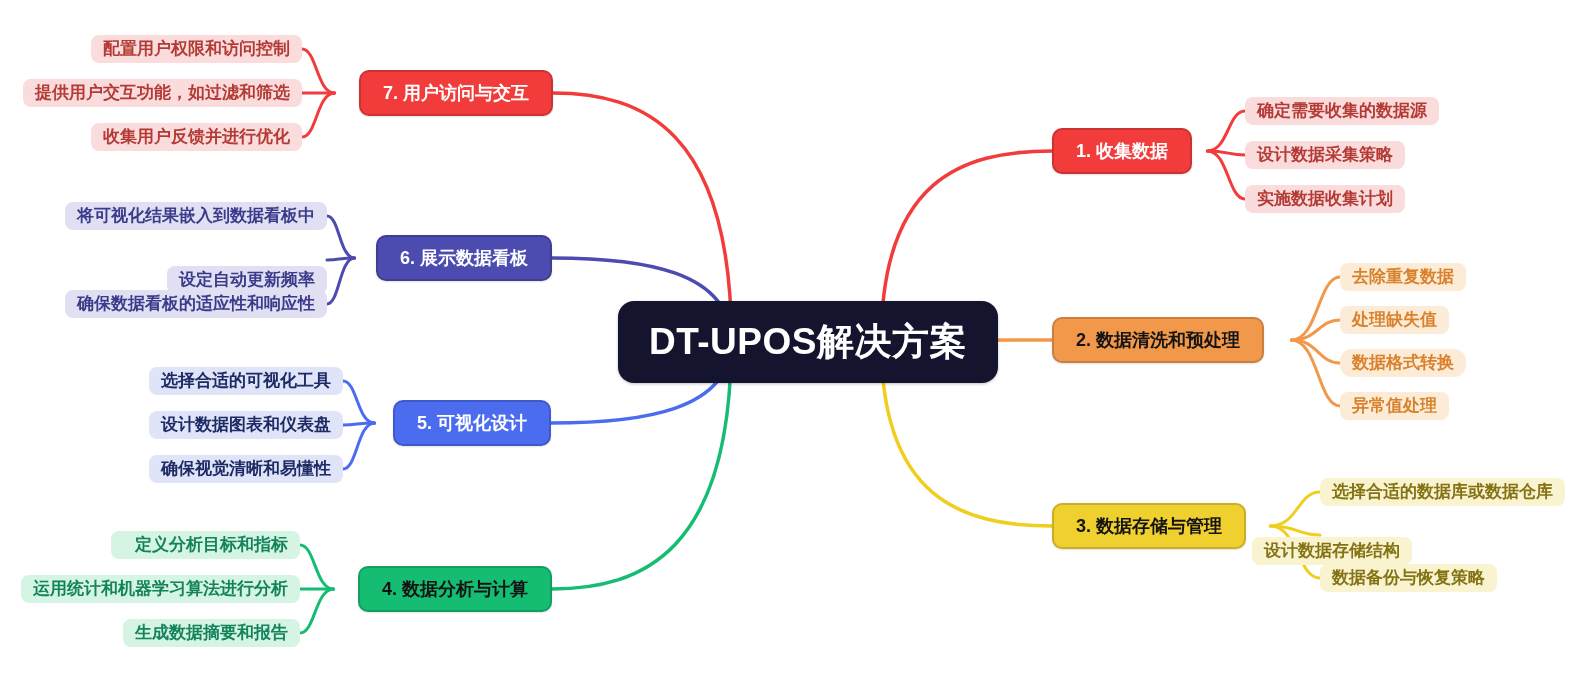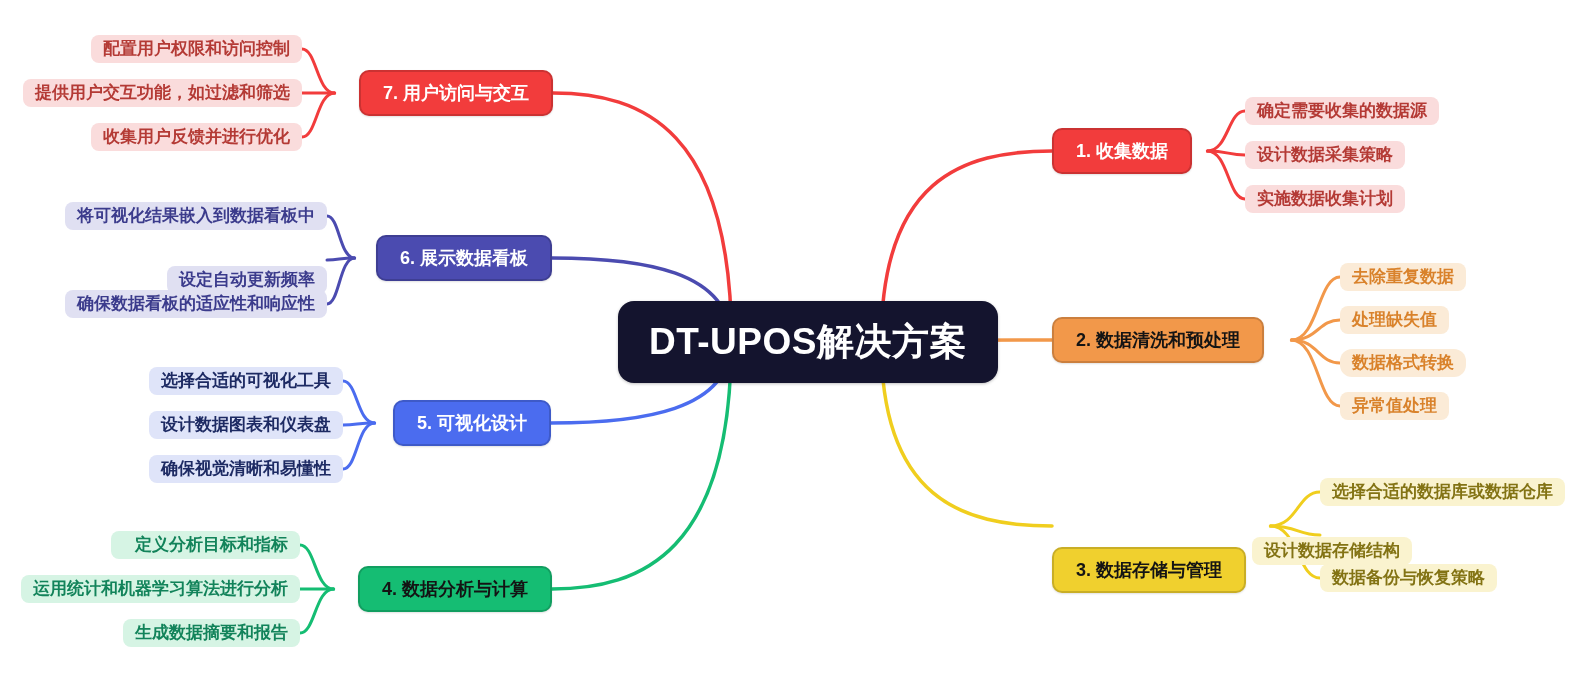--- a/index.html
+++ b/index.html
@@ -107,21 +107,21 @@
 
   <div class="branch" style="--node-bg: #F2984A; --node-fg: #141414; --child-bg: #FBEBD7; --child-fg: #D9822B;">
     <div class="node branch-node" style="left:1052px; top:317px;">2. 数据清洗和预处理</div>
     <div class="child" style="left:1340px; top:263px;">去除重复数据</div>
     <div class="child" style="left:1340px; top:306px;">处理缺失值</div>
     <div class="child" style="left:1340px; top:349px;border-radius:12px;">数据格式转换</div>
     <div class="child" style="left:1340px; top:392px;">异常值处理</div>
   </div>
 
   <div class="branch" style="--node-bg: #F0D02E; --node-fg: #141414; --child-bg: #FAF3CF; --child-fg: #837314;">
-    <div class="node branch-node" style="left:1052px; top:503px;margin-top:44px;">3. 数据存储与管理</div>
+    <div class="node branch-node" style="left:1052px; top:503px;">3. 数据存储与管理</div>
     <div class="child" style="left:1320px; top:478px;">选择合适的数据库或数据仓库</div>
     <div class="child" style="left:1252px; top:521px;margin-top:16px;">设计数据存储结构</div>
     <div class="child" style="left:1320px; top:564px;">数据备份与恢复策略</div>
   </div>
 
   <div class="branch" style="--node-bg: #15BD73; --node-fg: #141414; --child-bg: #D6F4E4; --child-fg: #12835A;">
     <div class="node branch-node" style="right:1032px; top:566px;">4. 数据分析与计算</div>
     <div class="child" style="right:1284px; top:531px;padding-left:24px;">定义分析目标和指标</div>
     <div class="child" style="right:1284px; top:575px;">运用统计和机器学习算法进行分析</div>
     <div class="child" style="right:1284px; top:619px;">生成数据摘要和报告</div>

